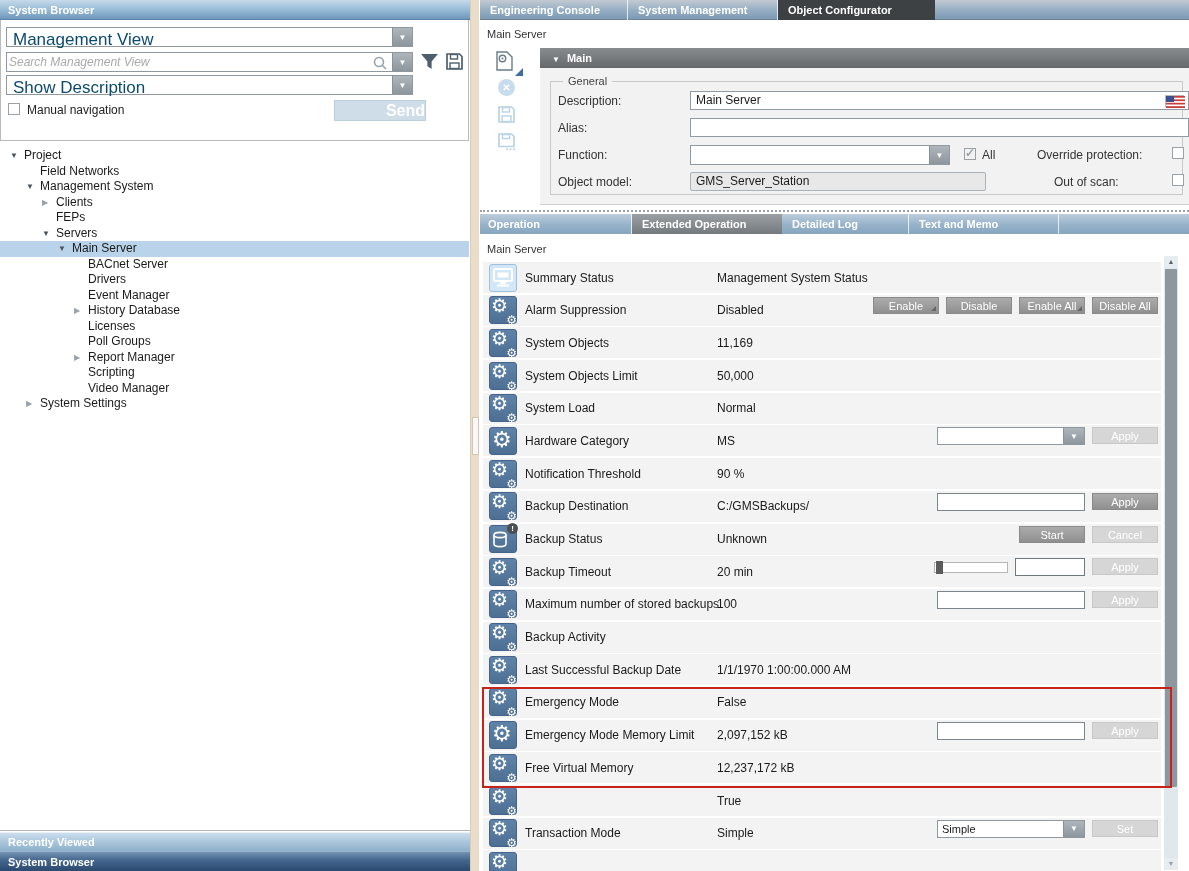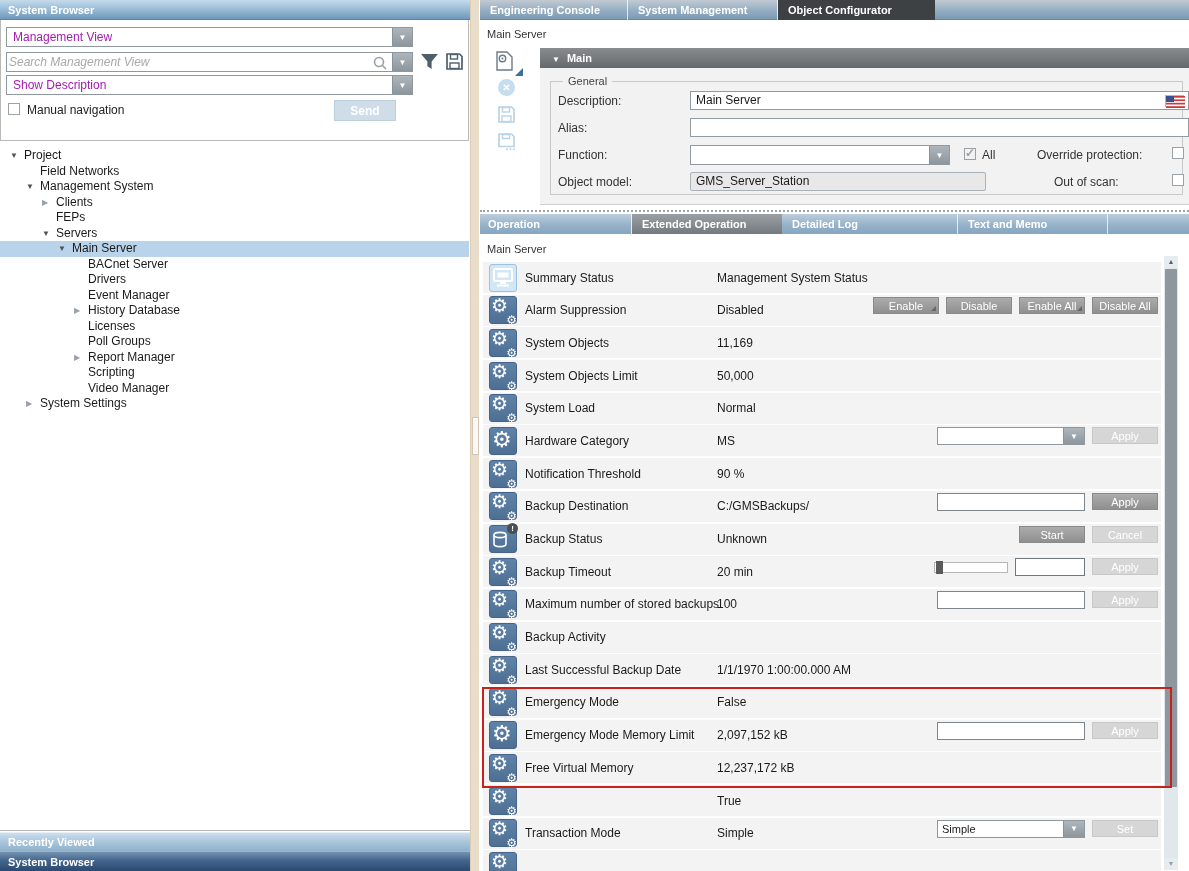--- a/index.html
+++ b/index.html
@@ -8,37 +8,37 @@
          font-family:"Liberation Sans", sans-serif; font-size:12px; color:#1a1a1a; }
 
   
   .lp-title { position:absolute; left:0; top:0; width:470px; height:20px;
     background:linear-gradient(180deg,#c6daea 0%,#9dbfd9 45%,#6f97bb 100%);
     color:#fff; font-weight:bold; font-size:11px; line-height:20px; padding-left:8px;
     border-bottom:1px solid #5d82a6; }
   .lp-controls { position:absolute; left:0; top:20px; width:469px; height:121px;
     background:#fff; border:1px solid #b9b9b9; border-top:none; }
   .dd { position:absolute; height:20px; background:#fff; border:1px solid #8f989f; }
-  .dd .dd-val { position:absolute; left:6px; top:2px; font-size:12px; color:#a21caf; }
+  .dd .dd-val { position:absolute; left:6px; top:2px; font-size:17px; color:#0c4a6e; }
   .dd-btn { position:absolute; right:0; top:0; bottom:0; width:20px;
     background:linear-gradient(180deg,#aeb6bc 0%,#8d969d 100%); border-left:1px solid #8a9299;
     color:#fff; font-size:8px; display:flex; align-items:center; justify-content:center; }
   .searchbox { position:absolute; left:5px; top:32px; width:407px; height:20px;
     background:#fff; border:1px solid #8f989f; }
   .search-input { position:absolute; left:2px; top:1px; width:355px; height:16px; border:none; outline:none;
     font-family:"Liberation Sans", sans-serif; font-size:12px; font-style:italic; color:#ef4444; }
   .search-input::placeholder { color:#a9a9a9; font-style:italic; }
   .mag { position:absolute; right:24px; top:2px; width:16px; height:16px; }
   .tool { position:absolute; top:32px; width:19px; height:19px; cursor:pointer; }
   .cb { display:inline-block; width:12px; height:12px; background:#fff; border:1px solid #9aa2a8; position:absolute; }
   .cb .tick { position:absolute; left:0px; top:-3px; font-size:12px; color:#98a0a6; font-weight:bold; }
   .cb-label { position:absolute; font-size:12px; color:#222; }
-  .send-btn { position:absolute; left:333px; top:80px; width:62px; height:21px;
-    background:#cfdde8; border:1px solid #bccfdc; color:#fff; font-weight:bold; font-size:12px;
-    font-family:"Liberation Sans", sans-serif; }
+  .send-btn { position:absolute; left:333px; top:80px; width:92px; height:21px;
+    background:#cfdde8; border:1px solid #bccfdc; color:#fff; font-weight:bold; font-size:16px;
+    font-family:"Liberation Sans", sans-serif;text-align:right; }
 
   .tree { position:absolute; left:0; top:148px; width:469px; height:560px; overflow:hidden; }
   .tnode { position:relative; height:15.5px; line-height:15.5px; font-size:12px; white-space:nowrap; }
   .tnode.sel { background:#b9d3ea; }
   .tarrow { position:absolute; top:0; width:14px; font-size:8px; }
   .tarrow.open { color:#4a545c; }
   .tarrow.closed { color:#9aa2a8; }
   .tlabel { position:absolute; top:0; }
 
   .lp-hairline { position:absolute; left:0; top:830px; width:470px; height:1px; background:#b5b5b5; }
@@ -335,21 +335,21 @@
     </div>
     <span class="flabel" style="left:514px; top:127px;">Out of scan:</span>
     <span class="cb" style="left:632px; top:126px;"></span>
   </div>
 
   <div class="splitter"></div>
 
   <div class="sub-tabbar" id="sub-tabbar">
       <div class="tab" style="width: 152px; padding-left: 8px;">Operation</div>
       <div class="tab active-gray" style="width: 150px;">Extended Operation</div>
-      <div class="tab" style="width: 176px;">Detailed Log</div>
+      <div class="tab" style="width: 127px;">Detailed Log</div>
       <div class="tab" style="width: 150px;">Text and Memo</div>
     </div>
 
   <div class="crumb" style="left:487px; top:243px;">Main Server</div>
 
   <div id="rows">
       <div class="prow">
         <div class="picon light">
           <svg width="22" height="22" viewBox="0 0 22 22" style="position:absolute;left:2px;top:2px;">
             <rect x="2" y="2" width="18" height="12" rx="1" fill="none" stroke="#fff" stroke-width="2"></rect>

